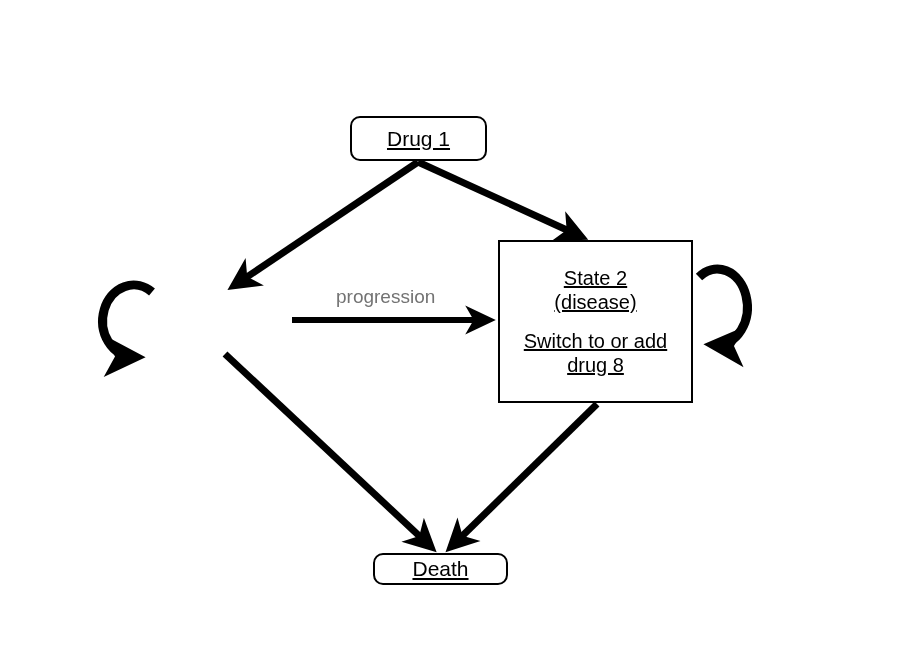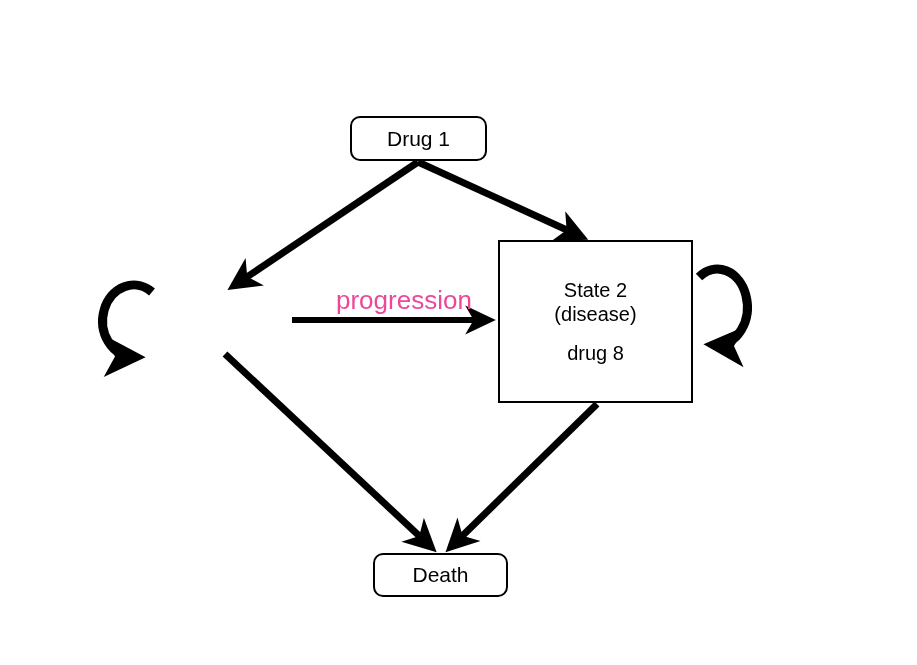--- a/index.html
+++ b/index.html
@@ -28,20 +28,21 @@
     background: #ffffff;
     border: 2px solid #000000;
     display: flex;
     flex-direction: column;
     align-items: center;
     justify-content: center;
     color: #000000;
     line-height: 1.22;
     text-align: center;
     z-index: 5;
+    text-decoration: underline;
   }
   .node.rounded {
     border-radius: 10px;
   }
   .node .line {
     display: block;
     white-space: nowrap;
   }
   .node .spacer {
     display: block;
@@ -65,27 +66,27 @@
     left: 498px;
     top: 240px;
     width: 195px;
     height: 163px;
     font-size: 20px;
   }
   #node-death {
     left: 373px;
     top: 553px;
     width: 135px;
-    height: 44px;
+    height: 32px;
     font-size: 21px;
   }
   .edge-label {
     position: absolute;
-    color: #ec4899;
-    font-size: 26px;
+    color: #737373;
+    font-size: 19px;
     line-height: 1;
     white-space: nowrap;
     z-index: 6;
   }
   #label-progression {
     left: 336px;
     top: 287px;
   }
 </style>
 </head>
@@ -125,20 +126,21 @@
 
   <div class="node rounded" id="node-drug1">
     <span class="line">Drug 1</span>
   </div>
 
 
   <div class="node" id="node-state2">
     <span class="line">State 2</span>
     <span class="line">(disease)</span>
     <span class="spacer"></span>
+    <span class="line">Switch to or add</span>
     <span class="line">drug 8</span>
   </div>
 
   <div class="node rounded" id="node-death">
     <span class="line">Death</span>
   </div>
 
   <div class="edge-label" id="label-progression">progression</div>
 
 </div>

